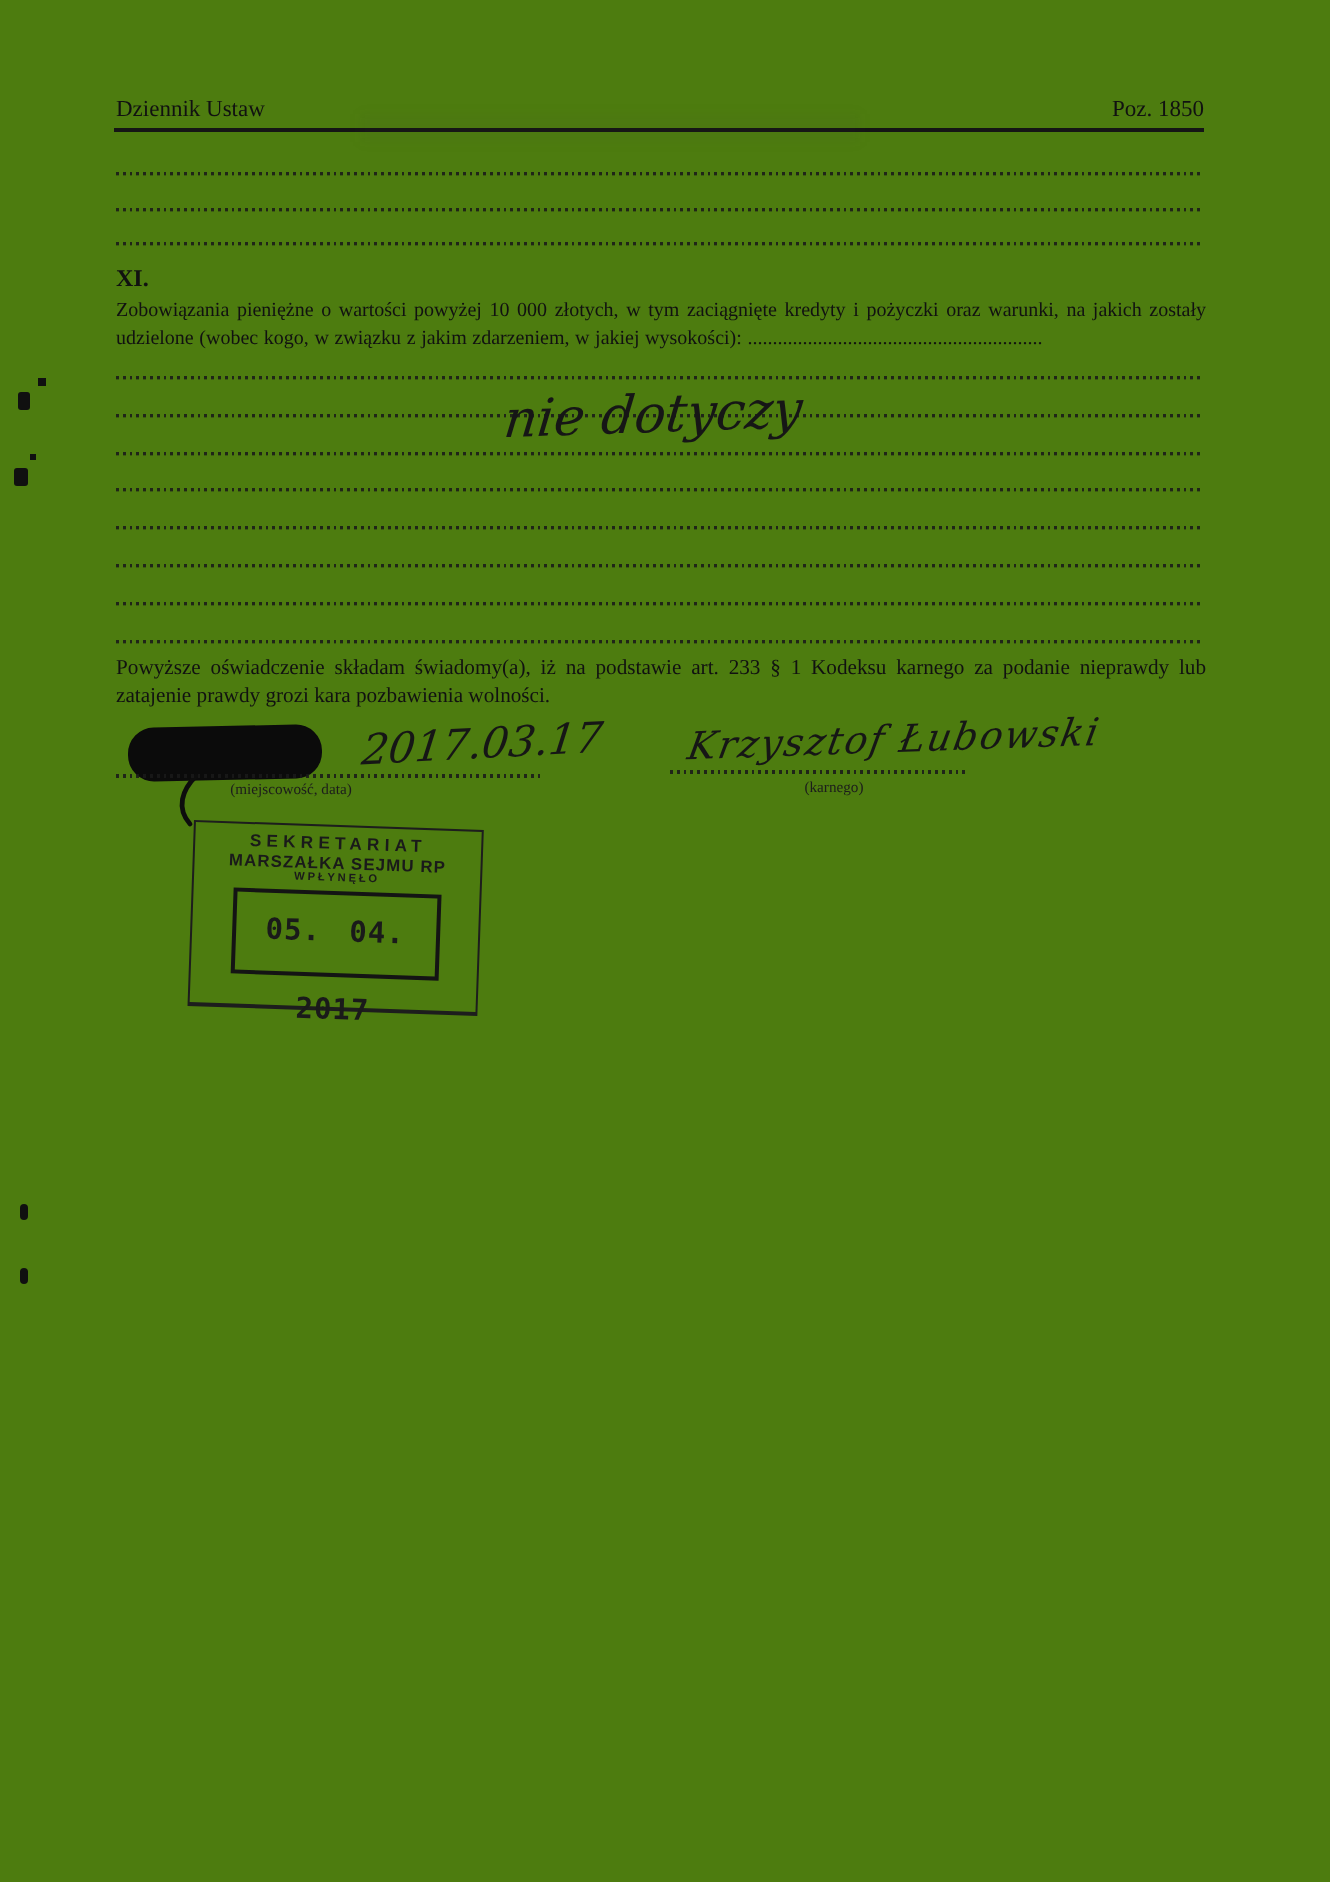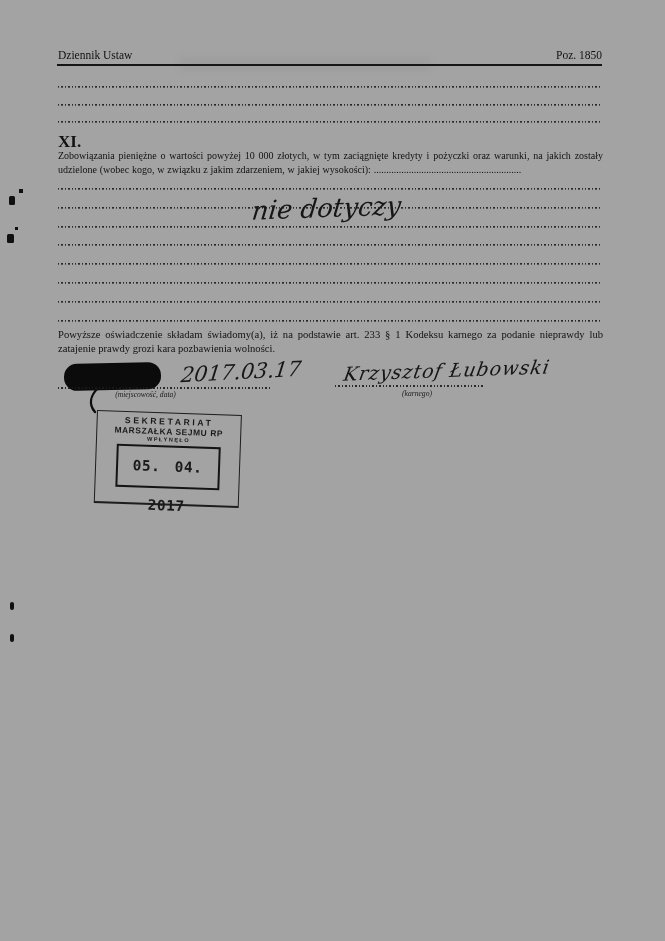--- a/index.html
+++ b/index.html
@@ -1,34 +1,34 @@
 <!DOCTYPE html>
 <html><head>
 <meta charset="utf-8">
 <style>
   html,body{margin:0;padding:0;background:#fff;}
   .page{
-    position:relative;width:665px;height:941px;background:#a3a3a3;
+    position:relative;width:665px;height:941px;background:#4d7c0f;
     font-family:"Liberation Serif", serif;color:#111;overflow:hidden;
   }
   
   .hdr{position:absolute;top:49px;left:58px;width:544px;height:14px;font-size:11.5px;}
   .hdr .left{position:absolute;left:0;top:0;}
   .hdr .mid{position:absolute;left:0;right:0;top:0;text-align:center;}
   .hdr .right{position:absolute;right:0;top:0;}
   .hdr-rule{position:absolute;top:64px;left:57px;width:545px;height:1.6px;background:#151515;}
   .smudge{position:absolute;top:57px;left:180px;width:250px;height:14px;background:rgba(60,60,60,0.05);filter:blur(3px);}
   
   .dotline{
     position:absolute;left:58px;width:544px;height:2px;
     background-image:repeating-linear-gradient(to right, rgba(25,25,25,0.88) 0 1.4px, transparent 1.4px 3.4px);
     background-position:0 0;background-size:auto 1.7px;background-repeat:repeat-x;
   }
   
-  .sec-head{position:absolute;top:132px;left:58px;font-size:17px;font-weight:bold;}
+  .sec-head{position:absolute;top:132px;left:58px;font-size:12px;font-weight:bold;}
   .sec-body{
     position:absolute;top:149px;left:58px;width:545px;height:29px;overflow:hidden;
     font-size:10px;line-height:14px;text-align:justify;word-spacing:0.3px;
   }
   .decl{
     position:absolute;top:328px;left:58px;width:545px;height:29px;overflow:hidden;
     font-size:10.6px;line-height:14px;text-align:justify;
   }
   
   .hand{
@@ -38,21 +38,21 @@
   .hand-answer{top:193px;left:252px;font-size:26px;transform:rotate(-2deg) skewX(-8deg);}
   .hand-date{top:360px;left:181px;font-size:21px;transform:rotate(-3deg) skewX(-10deg);}
   .hand-sign{top:359px;left:344px;font-size:19px;transform:rotate(-2deg) skewX(-12deg);letter-spacing:1px;}
   
   .redact{position:absolute;top:363px;left:64px;width:97px;height:27px;background:#0b0b0b;border-radius:13px;transform:rotate(-1.2deg);}
   .ink-tail{position:absolute;top:386px;left:82px;}
   
   .sigline{position:absolute;height:2px;background-image:repeating-linear-gradient(to right, rgba(25,25,25,0.88) 0 1.4px, transparent 1.4px 3.4px);}
   .sl-place{top:387px;left:58px;width:214px;}
   .sl-sign{top:385px;left:335px;width:148px;}
-  .fieldlabel{position:absolute;font-size:7.6px;color:#1c1c1c;text-align:center;font-style:italic;}
+  .fieldlabel{position:absolute;font-size:7.6px;color:#1c1c1c;text-align:center;}
   .fl-place{top:390px;left:88px;width:115px;}
   .fl-sign{top:389px;left:378px;width:78px;}
   
   .stamp{
     position:absolute;top:410px;left:97px;width:143px;height:90px;
     border:1.4px solid #1d1d1d;border-bottom-width:2.4px;
     transform:rotate(2deg);transform-origin:top left;
     text-align:center;color:#1a1a1a;
   }
   .stamp .t1{margin-top:3px;font-family:"Liberation Sans", sans-serif;font-size:8.6px;font-weight:700;letter-spacing:2.6px;}

